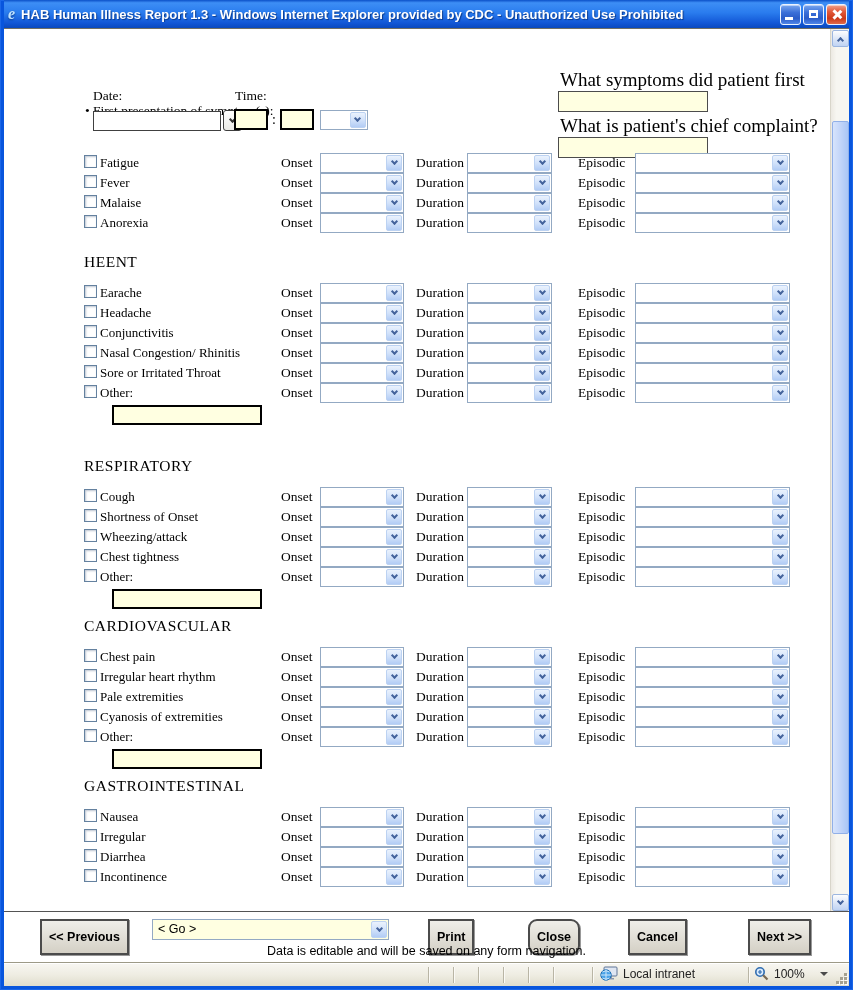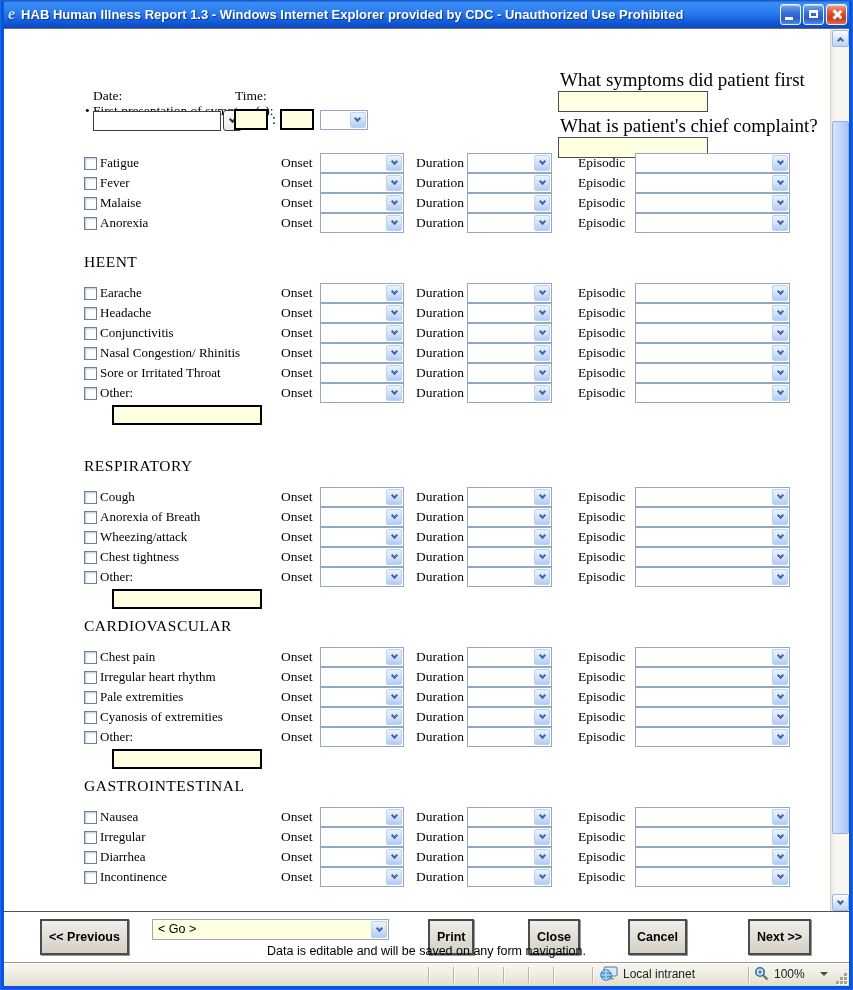--- a/index.html
+++ b/index.html
@@ -56,21 +56,21 @@
   .q-input { position:absolute; width:150px; height:21px; border:1px solid #4c4c4c; background:#ffffe1; font-size:13px; padding:0 3px; }
   .qi1 { left:554px; top:62px; } .qi2 { left:554px; top:108px; }
 
   
   .sections { position:absolute; left:0; top:124px; width:826px; padding-left:80px; }
   .section-head { display:flex; align-items:baseline; height:17px; margin-bottom:13px; }
   .section-title { font-size:15.5px; letter-spacing:.5px; }
   .section-note { font-size:12px; margin-left:42px; white-space:pre; }
   .srow { display:grid; grid-template-columns:197px 39px 84px 63px 85px 83px 155px;
           align-items:center; height:20px; }
-  .cbwrap { display:flex; align-items:center; }
+  .cbwrap { display:flex; align-items:flex-start; }
   .cb { width:13px; height:13px; background:#fff; border:1px solid #64819f; flex:none;
         box-shadow:inset 1px 1px 2px rgba(90,110,140,.4); cursor:default; }
   .sym { font-size:13px; margin-left:3px; white-space:nowrap; }
   .rl { font-size:13.5px; }
   .rl-dur { padding-left:12px; } .rl-epi { padding-left:26px; }
   .xsel { position:relative; display:inline-block; height:20px; background:#fff;
           border:1px solid #93a9c3; cursor:default; font-size:12.5px;
           font-family:"Liberation Sans","DejaVu Sans",sans-serif; }
   .xsel-btn { position:absolute; right:1px; top:1px; bottom:1px; width:16px; border-radius:2px;
           background:linear-gradient(180deg,#eaf2fd 0%,#d2e2fa 50%,#b2ccf5 100%);
@@ -91,21 +91,21 @@
   .sb-up { top:1px; } .sb-down { bottom:1px; }
   .sb-thumb { position:absolute; left:1px; top:92px; width:17px; height:713px; border-radius:2px;
               border:1px solid #91b0e8; background:linear-gradient(90deg,#d7e4fc,#c2d5f9 50%,#aac6f6); }
 
   
   .footer { position:relative; width:845px; height:51px; background:#fff; border-top:1px solid #545454;
             font-family:"Liberation Sans","DejaVu Sans",sans-serif; }
   .navbtn { position:absolute; top:7px; height:33px; padding:16px 7px; font-weight:bold; font-size:12.5px;
             color:#000; background:linear-gradient(#efeee9,#d4d0c5); border:2px solid #4b4b4b;
             box-shadow:1px 1px 0 #999; display:flex; align-items:center; cursor:default; }
-  .b-prev { left:36px; } .b-print { left:424px; } .b-close { left:524px; }
+  .b-prev { left:36px; } .b-print { left:424px; } .b-close { left:524px;border-radius:9px; }
   .b-cancel { left:624px; } .b-next { left:744px; }
   .go-sel { position:absolute; left:148px; top:7px; width:237px; height:21px; font-size:12.5px; }
   .footer-note { position:absolute; left:0; top:32px; width:845px; text-align:center; font-size:12.5px; color:#000; }
 
   
   .statusbar { position:relative; width:845px; height:24px;
                background:linear-gradient(180deg,#f8f7f2 0%,#efede3 50%,#e0ddcd 100%);
                border-top:1px solid #9d9a87; box-shadow:inset 0 1px 0 #fff;
                font-family:"Liberation Sans","DejaVu Sans",sans-serif; font-size:12px; color:#222; }
   .sep { position:absolute; top:4px; width:1px; height:16px; background:#b9b5a5; box-shadow:1px 0 0 #fbfaf6; }
@@ -436,21 +436,21 @@
             <span class="rl rl-epi">Episodic</span>
             <span class="xsel" style="width: 155px;">
               <span class="xsel-btn">
                 <i class="chev"></i>
               </span>
             </span>
           </div>
           <div class="srow">
             <span class="cbwrap">
               <span class="cb"></span>
-              <span class="sym">Anorexia of Breath</span>
+              <span class="sym">Shortness of Onset</span>
             </span>
             <span class="rl">Onset</span>
             <span class="xsel" style="width: 84px;">
               <span class="xsel-btn">
                 <i class="chev"></i>
               </span>
             </span>
             <span class="rl rl-dur">Duration</span>
             <span class="xsel" style="width: 85px;">
               <span class="xsel-btn">

